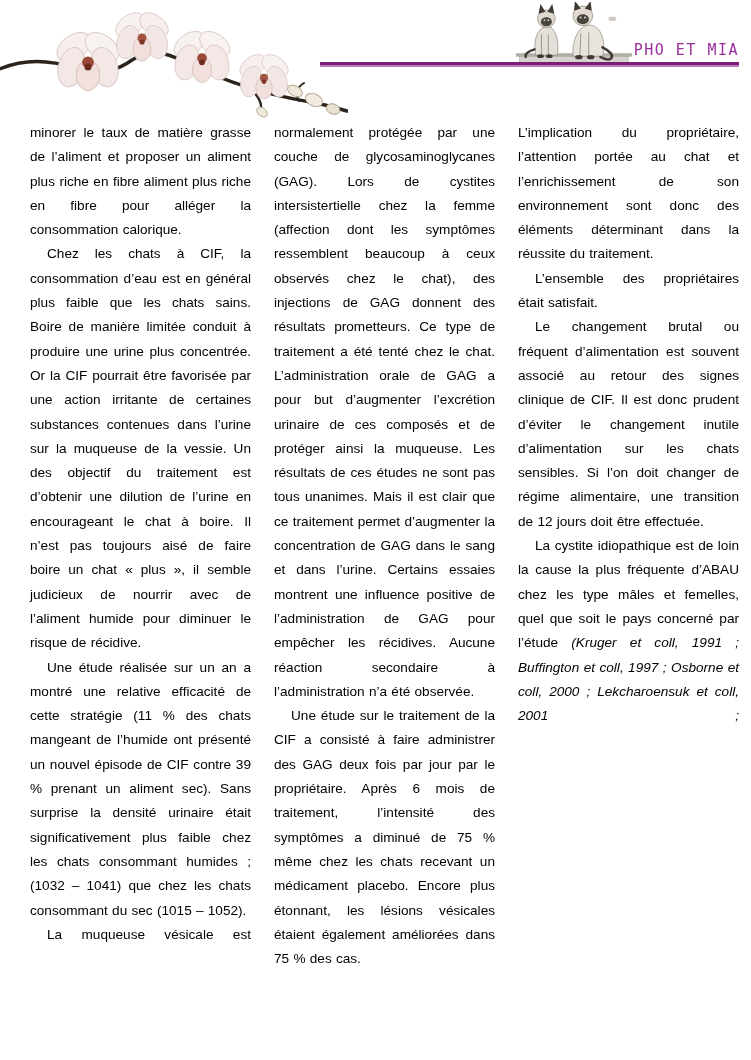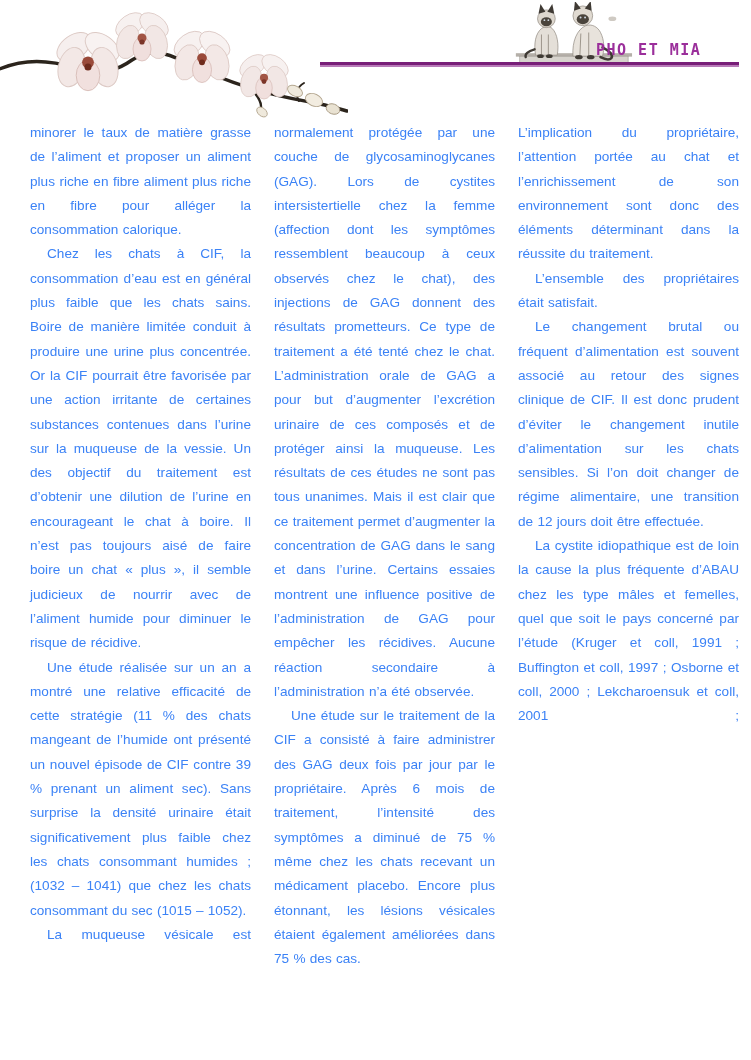--- a/index.html
+++ b/index.html
@@ -6,36 +6,36 @@
   .page {
     position:relative; width:751px; height:1060px; background:#ffffff;
     font-family:"Liberation Sans", sans-serif; overflow:hidden;
   }
   
   .orchid { position:absolute; left:0; top:0; width:348px; height:120px; }
   .cats   { position:absolute; left:502px; top:2px; width:138px; height:64px; }
   .masthead {
     position:absolute; left:596px; top:41px; width:143px;
     font-family:"DejaVu Sans Mono", monospace;
-    font-size:15px; font-weight:bold; letter-spacing:1.5px;
-    color:#9b2f9b; text-align:left; white-space:nowrap;
+    font-size:15px; font-weight:normal; letter-spacing:1.5px;
+    color:#9b2f9b; text-align:right; white-space:nowrap;
   }
   .rule-dark  { position:absolute; left:320px; top:62px; width:419px; height:3px; background:#781e78; }
   .rule-light { position:absolute; left:320px; top:65px; width:419px; height:2px; background:#b87ab8; }
   
   .columns { position:absolute; left:30px; top:121px; width:709px; display:flex; gap:23px; }
   .col {
     width:221px; text-align:justify;
-    font-size:13.6px; line-height:24.3px; color:#3b82f6;
+    font-size:13.6px; line-height:24.3px; color:#000000;
     word-spacing:0.5px;
   }
   .col p { margin:0; text-indent:17px; }
   .col p:first-child { text-indent:0; }
   .col p.cont { text-align-last:justify; }
-  .it { }
+  .it { font-style:italic; }
 </style>
 </head>
 <body>
 
 <div class="page">
 
   <svg class="orchid" viewBox="0 0 348 120" aria-hidden="true">
 
     <path d="M -3 70 C 25 58 48 60 78 68 C 105 75 118 70 132 60 C 150 48 165 52 185 62 C 205 72 225 80 250 88 C 275 96 300 100 320 104 C 330 106 340 109 347 111" fill="none" stroke="#2b241c" stroke-width="3.4" stroke-linecap="round"></path>
     <path d="M 250 88 C 258 96 262 102 261 109" fill="none" stroke="#2b241c" stroke-width="2.2" stroke-linecap="round"></path>

